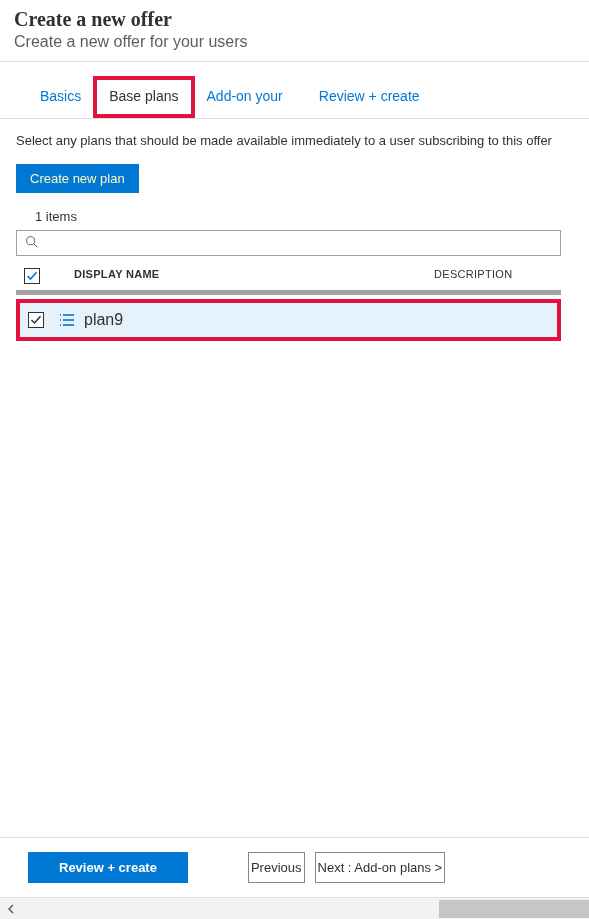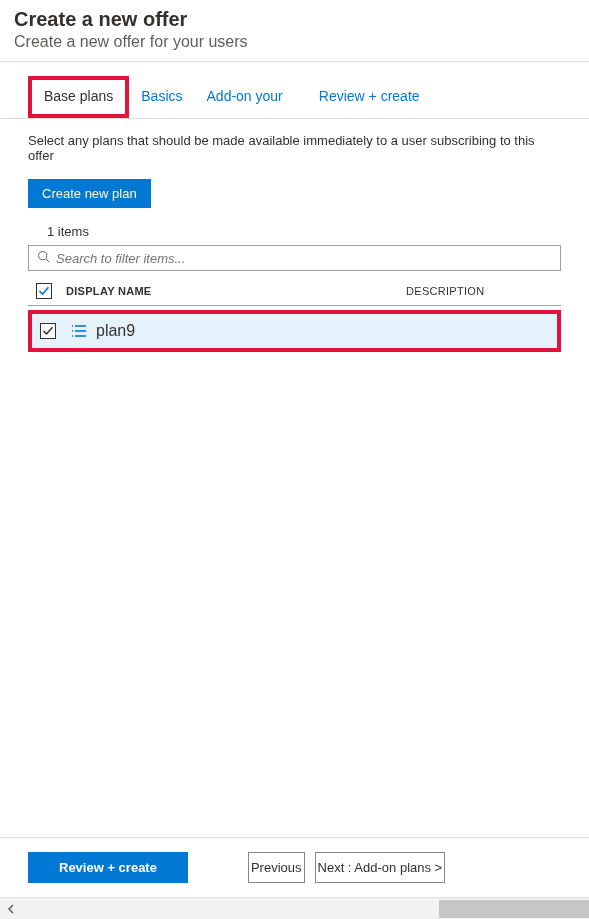--- a/index.html
+++ b/index.html
@@ -18,20 +18,21 @@
       overflow: hidden;
     }
     .header-section {
       padding: 8px 14px 10px 14px;
       border-bottom: 1px solid #e1dfdd;
     }
     .page-title {
       font-size: 20px;
       font-weight: 600;
       color: #323130;
+      font-family: Liberation Serif, serif;
     }
     .page-subtitle {
       font-size: 16px;
       color: #605e5c;
       margin-top: 2px;
     }
     .tabs-row {
       display: flex;
       align-items: center;
       padding: 14px 0 0 28px;
@@ -46,21 +47,21 @@
       position: relative;
     }
     .tab.active {
       color: #323130;
       border: 4px solid #e3123a;
     }
     .tab-spacer {
       width: 12px;
     }
     .content {
-      padding: 14px 28px 0 28px;
+      padding: 14px 28px 0 16px;
     }
     .instruction {
       font-size: 13px;
       color: #323130;
       margin-bottom: 16px;
     }
     .primary-btn {
       background: #0078d4;
       color: #fef9c3;
       border: none;
@@ -92,23 +93,24 @@
       border: none;
       outline: none;
       font-size: 13px;
       font-style: italic;
       color: #605e5c;
       width: 100%;
       background: transparent;
     }
     .table-header {
       display: flex;
-      align-items: center;
+      align-items: flex-start;
       padding: 6px 0 6px 4px;
-      border-bottom: 1px solid #a3a3a3;
+      border-bottom: 5px solid #a3a3a3;
+      gap: 20px;
     }
     .header-checkbox-cell {
       width: 24px;
       display: flex;
       align-items: center;
       justify-content: center;
     }
     .checkbox {
       width: 16px;
       height: 16px;
@@ -229,42 +231,41 @@
   </style>
 </head>
 <body>
 
 <div class="header-section">
   <div class="page-title">Create a new offer</div>
   <div class="page-subtitle">Create a new offer for your users</div>
 </div>
 
 <div class="tabs-row">
+  <div class="tab">Basics</div>
   <div class="tab active">Base plans</div>
-  <div class="tab">Basics</div>
   <div class="tab">Add-on your</div>
   <div class="tab-spacer"></div>
   <div class="tab">Review + create</div>
 </div>
 
 <div class="content">
   <div class="instruction">Select any plans that should be made available immediately to a user subscribing to this offer</div>
 
   <button class="primary-btn">Create new plan</button>
 
   <div class="item-count">1 items</div>
 
   <div class="search-box">
     <span class="search-icon">
       <svg width="13" height="13" viewBox="0 0 16 16" fill="none" stroke="currentColor" stroke-width="1.2">
         <circle cx="7" cy="7" r="5"></circle>
         <line x1="11" y1="11" x2="15" y2="15"></line>
       </svg>
     </span>
-    <input class="search-input" type="text" placeholder="Search to filter items..." style="">
   </div>
 
   <div class="table-header">
     <div class="header-checkbox-cell">
       <div class="checkbox header-chk">
         <svg viewBox="0 0 16 16" fill="none" stroke="#0078d4" stroke-width="2.2">
           <polyline points="2,8 6,12 14,3"></polyline>
         </svg>
       </div>
     </div>

